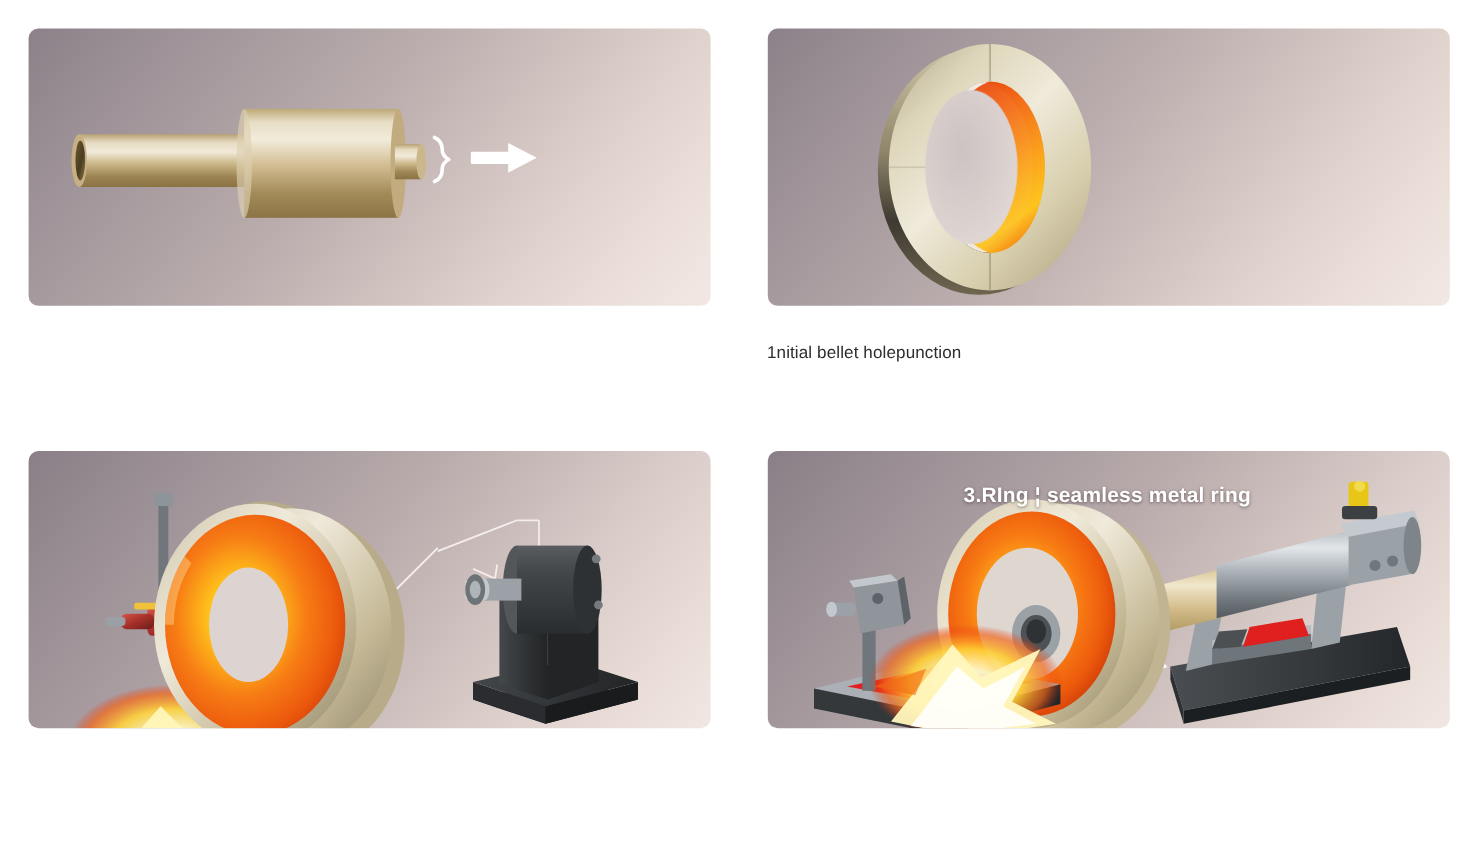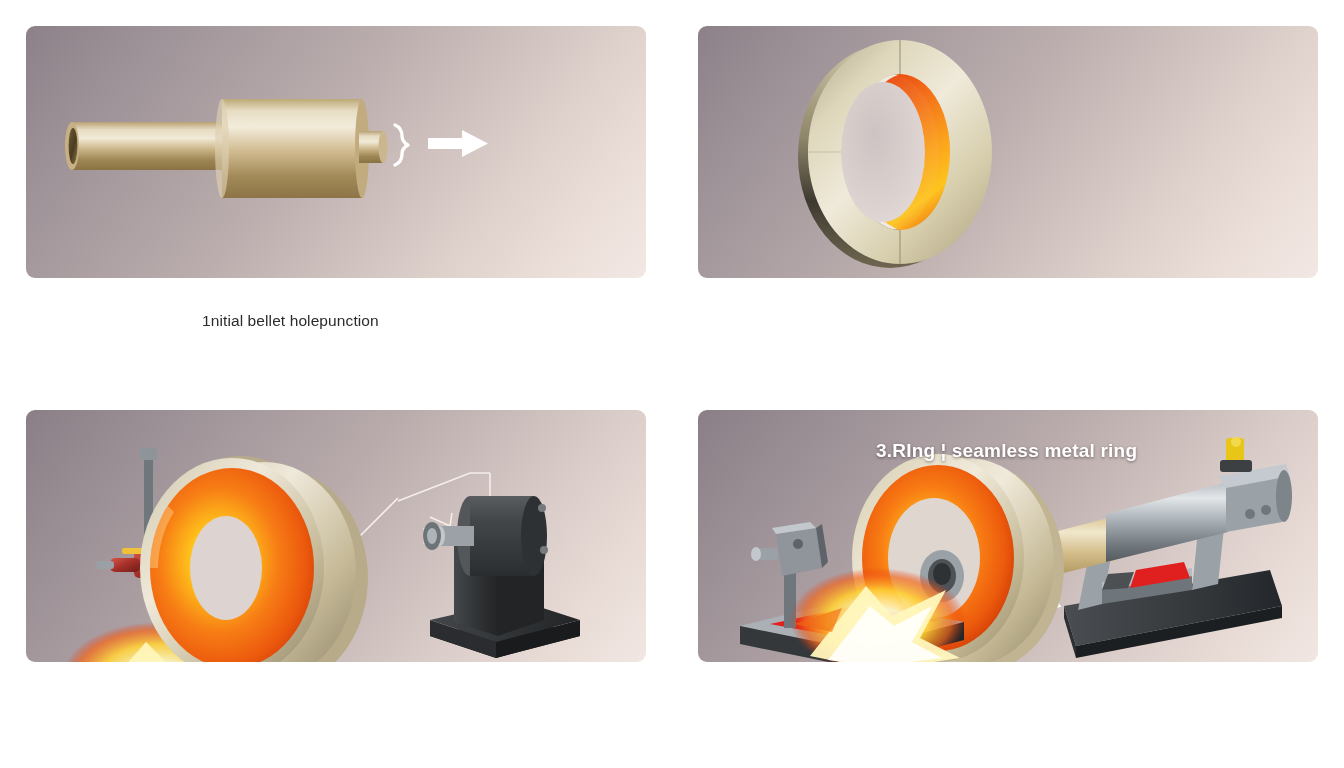--- a/index.html
+++ b/index.html
@@ -11,20 +11,21 @@
     background: #ffffff;
     font-family: "Liberation Sans", sans-serif;
     overflow: hidden;
   }
 
   .sheet {
     position: relative;
     width: 1344px;
     height: 768px;
     background: #ffffff;
+    text-align: right;
   }
 
   
   .grid {
     position: absolute;
     inset: 0;
     display: grid;
     grid-template-columns: 672px 672px;
     grid-template-rows: 384px 384px;
   }

